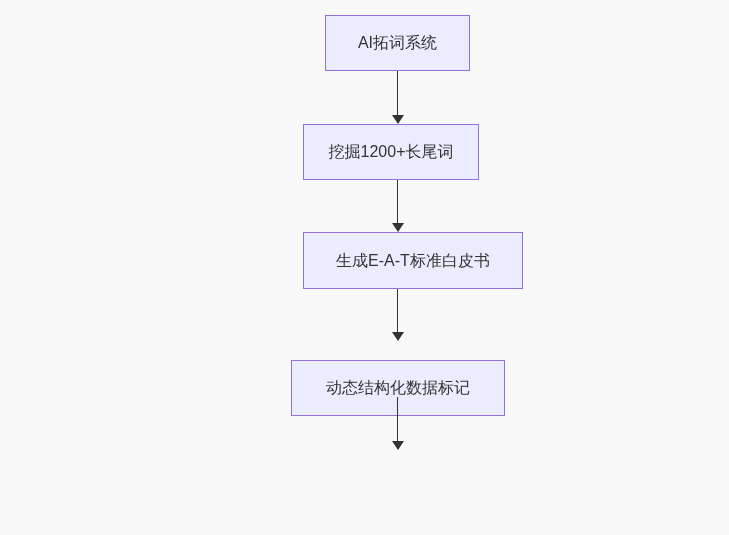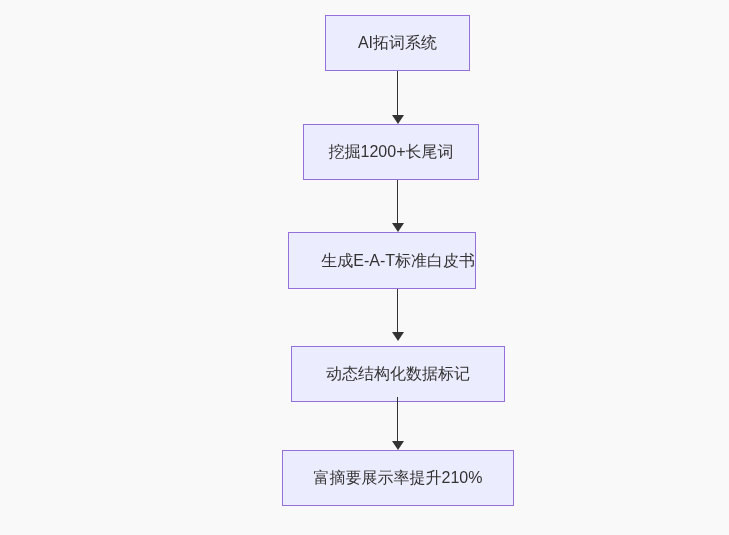--- a/index.html
+++ b/index.html
@@ -72,35 +72,32 @@
 
   <div class="node" style="left:276px;top:124px;width:176px;height:56px;">
     <span>挖掘1200+长尾词</span>
   </div>
 
   <div class="arrow" style="top:180px;height:52px;">
     <div class="arrow-line"></div>
     <div class="arrow-head"></div>
   </div>
 
-  <div class="node" style="left:261px;top:232px;width:188px;height:57px;justify-content:flex-end;">
+  <div class="node" style="left:276px;top:232px;width:220px;height:57px;">
     <span>生成E-A-T标准白皮书</span>
   </div>
 
   <div class="arrow" style="top:289px;height:52px;">
     <div class="arrow-line"></div>
     <div class="arrow-head"></div>
   </div>
 
-  <div class="node" style="left:264px;top:346px;width:214px;height:56px;">
+  <div class="node" style="left:264px;top:360px;width:214px;height:56px;">
     <span>动态结构化数据标记</span>
   </div>
 
   <div class="arrow" style="top:397px;height:53px;">
     <div class="arrow-line"></div>
     <div class="arrow-head"></div>
   </div>
 
-  <div class="node" style="left:255px;top:450px;width:232px;height:56px;">
-    <span>富摘要展示率提升210%</span>
-  </div>
 
 </div>
 
 </body></html>

